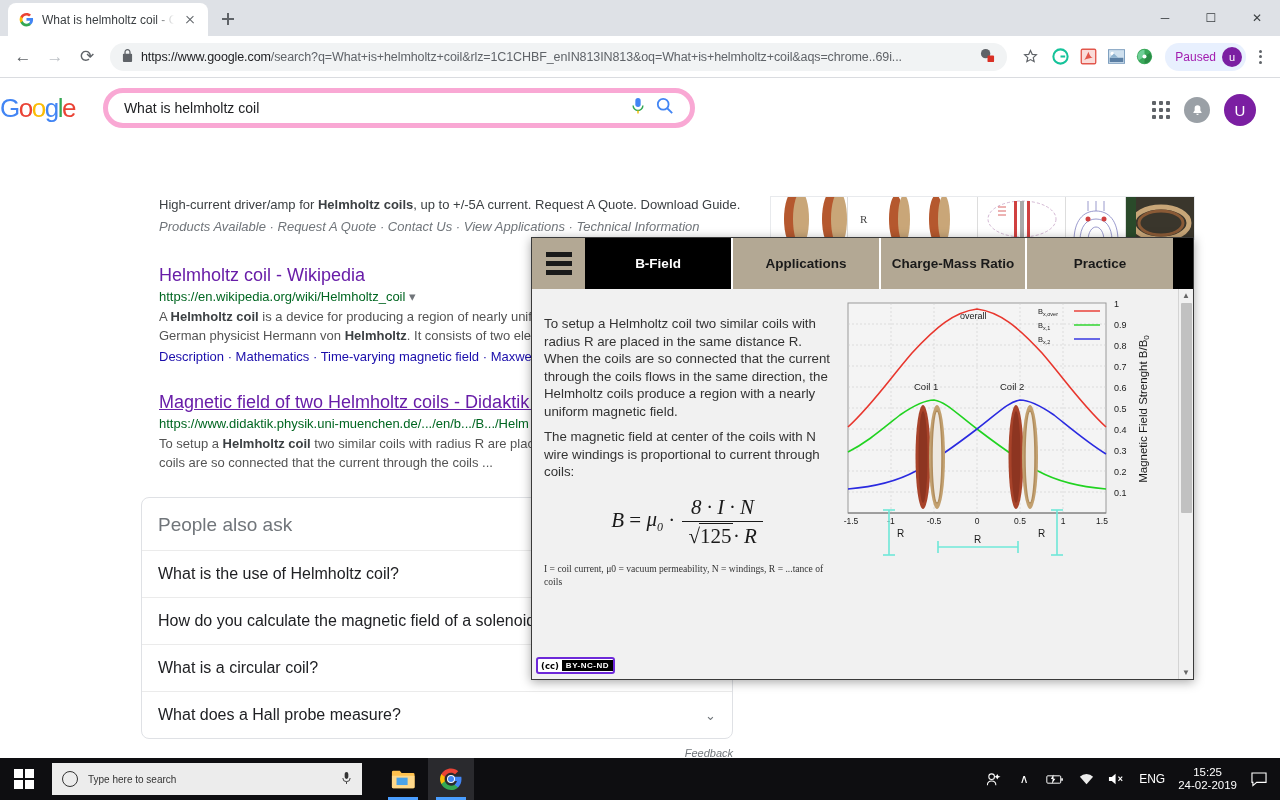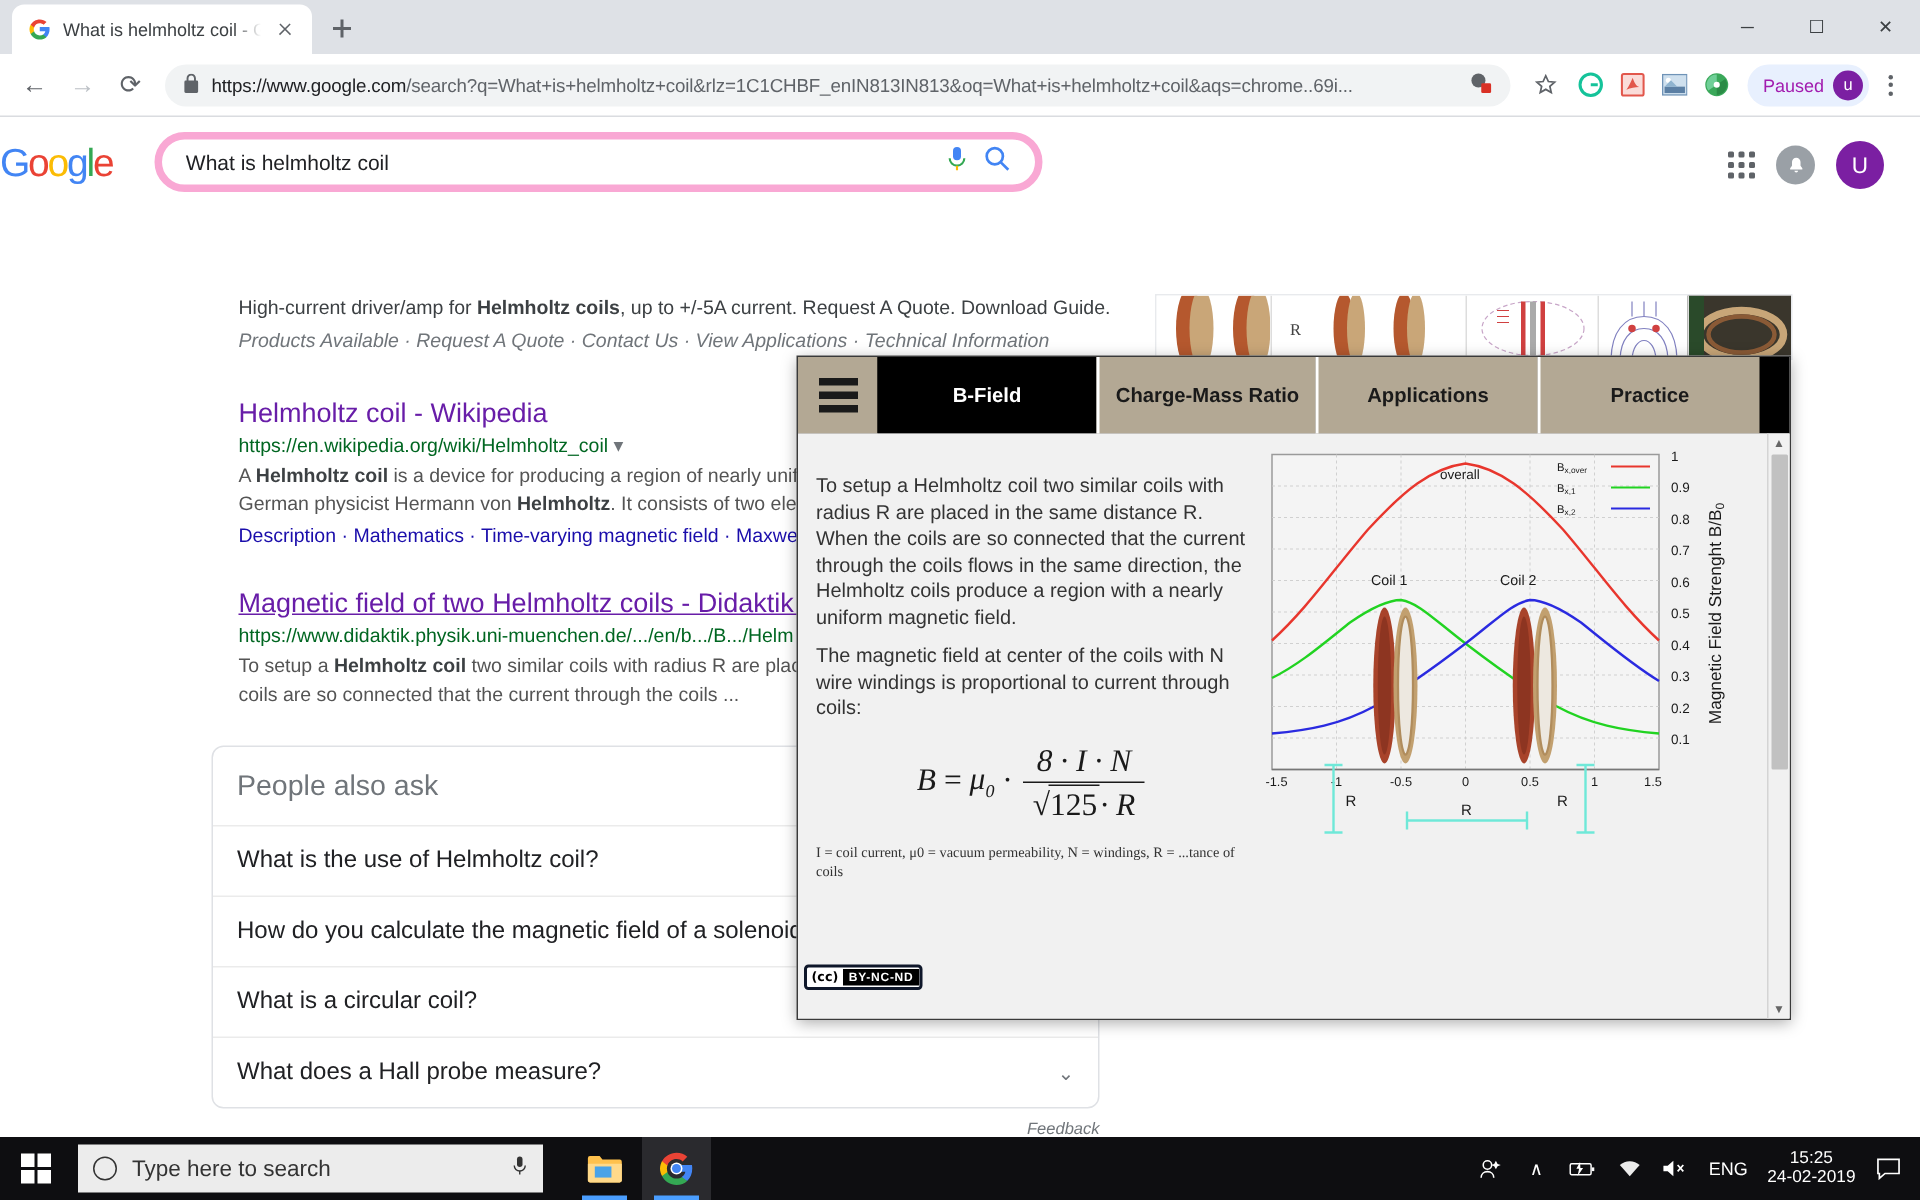--- a/index.html
+++ b/index.html
@@ -189,22 +189,22 @@
   }
   .frac { display:inline-block; vertical-align:middle; text-align:center; margin:0 2px;}
   .frac .num { padding: 0 6px 1px 6px; border-bottom:1.3px solid #1a1a1a; }
   .frac .den { padding: 2px 6px 0 6px; }
   .sqrt { border-top:1.3px solid #1a1a1a; padding: 0 2px 0 1px; margin-left:-1px;}
   .ov-caption {
     margin-top: 13px; font-size: 9.6px; color:#333;
     font-family:"Liberation Serif", serif; line-height: 13px;
   }
   .cc-badge {
-    position:absolute; left:4px; bottom:19px; display:flex; align-items:center;
-    background:#fff; border:2px solid #0f172a; border-radius:3px; overflow:hidden;
+    position:absolute; left:4px; bottom:5px; display:flex; align-items:center;
+    background:#fff; border:2px solid #6d28d9; border-radius:3px; overflow:hidden;
     height:17px;
   }
   .cc-badge .cc {
     background:#fff; color:#000; font-size:8.5px; font-weight:700;
     padding:0 3px; font-family:"DejaVu Sans", sans-serif;
   }
   .cc-badge .nd {
     background:#000; color:#fff; font-size:8px; font-weight:700;
     padding:1px 4px; letter-spacing:0.5px;
   }
@@ -240,21 +240,21 @@
   }
   .start {
     width:48px; height:42px; display:flex; align-items:center; justify-content:center;
   }
   .win-logo { display:grid; grid-template-columns:repeat(2,9px);
     grid-template-rows:repeat(2,9px); gap:2px; }
   .win-logo i{ background:#fff; display:block; }
   .tb-search {
     width: 310px; height:32px; background:#ececec; display:flex;
     align-items:center; gap:10px; padding: 0 10px; margin-left:4px;
-    font-size:15px; color:#333;
+    font-size:10px; color:#333;
   }
   .circ { width:16px;height:16px;border:1.8px solid #333;border-radius:50%; flex:0 0 16px;}
   .tb-search .txt{flex:1;}
   .tb-apps { display:flex; align-items:center; margin-left:18px; gap:2px; }
   .tb-app { width:46px; height:42px; display:flex; align-items:center;
     justify-content:center; position:relative;}
   .tb-app.active { background:#2a2a2e; }
   .tb-app .underline { position:absolute; bottom:0; left:8px; right:8px;
     height:3px; background:#4a9eff; }
   .tray {
@@ -499,22 +499,22 @@
     </div>
 
     <div class="overlay">
       <div class="ov-tabs">
         <div class="ov-burger">
             <i></i>
             <i></i>
             <i></i>
           </div>
         <div class="ov-tab t1 active">B-Field</div>
+        <div class="ov-tab t3">Applications</div>
         <div class="ov-tab t2">Charge-Mass Ratio</div>
-        <div class="ov-tab t3">Applications</div>
         <div class="ov-tab t4">Practice</div>
       </div>
 
       <div class="ov-body">
         <div class="ov-left">
           <div class="ov-p">To setup a Helmholtz coil two similar coils with radius R are placed in the same distance R. When the coils are so connected that the current through the coils flows in the same direction, the Helmholtz coils produce a region with a nearly uniform magnetic field.</div>
           <div class="ov-p">The magnetic field at center of the coils with N wire windings is proportional to current through coils:</div>
           <div class="ov-formula">
             <span style="font-style:italic;">B</span>
             <span>=</span>

